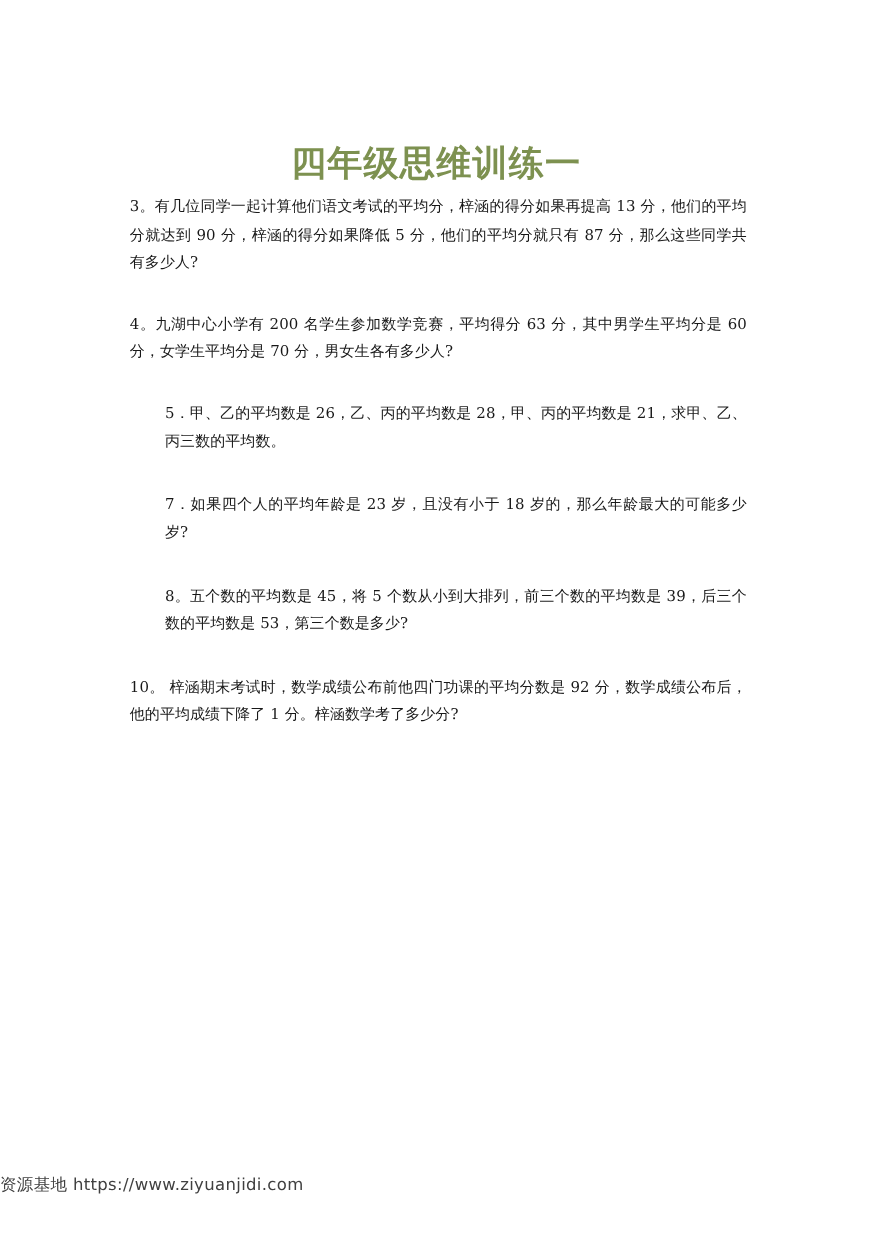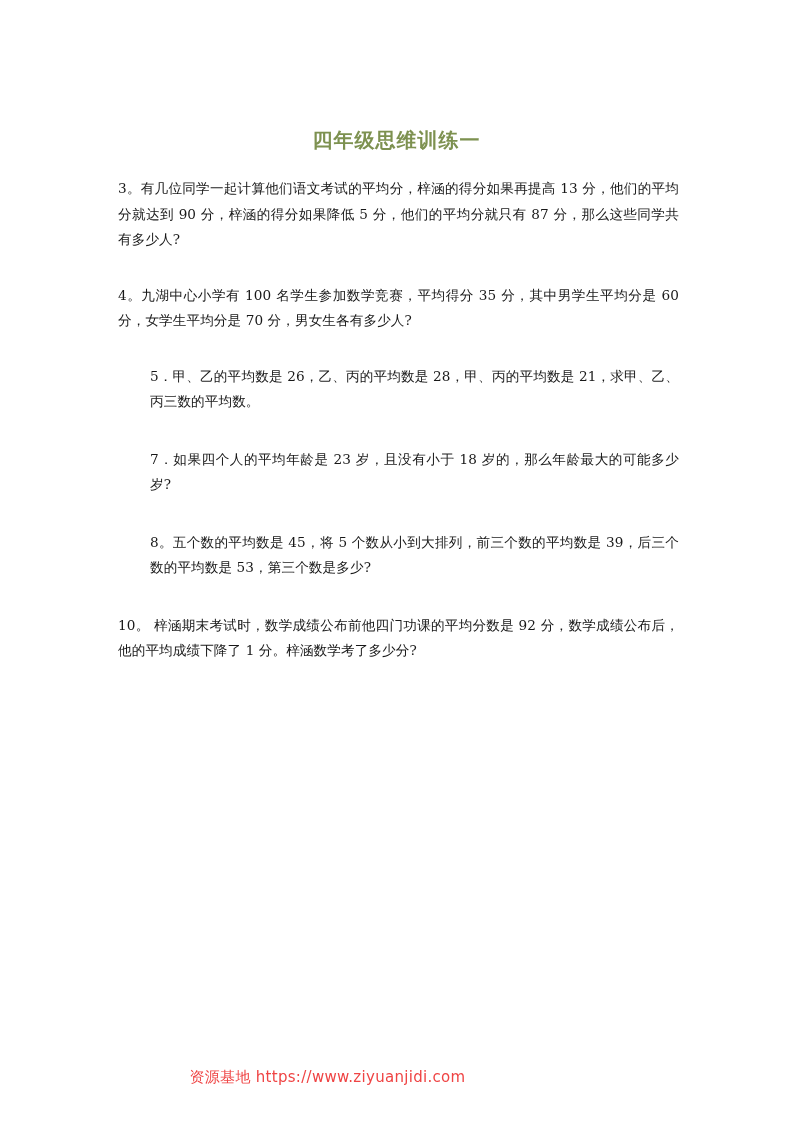--- a/index.html
+++ b/index.html
@@ -24,21 +24,21 @@
   }
 
   
   .doc-title {
     position: absolute;
     top: 108px;
     left: 0;
     width: 793px;
     text-align: center;
     font-family: "DejaVu Sans", "Liberation Sans", sans-serif;
-    font-size: 20px;
+    font-size: 32px;
     font-weight: 700;
     letter-spacing: 1px;
     color: #7d9150;
     line-height: 38px;
     white-space: nowrap;
   }
 
   
   .questions {
     position: absolute;
@@ -63,38 +63,38 @@
   }
   .question.gap-m  { margin-bottom: 30px; }
   .question.gap-l  { margin-bottom: 32px; margin-left: 32px; }
 
   
   .footer-watermark {
     position: absolute;
     top: 1068px;
     left: 0;
     width: 655px;
-    text-align: center;
+    text-align: left;
     font-family: "DejaVu Sans", "Liberation Sans", sans-serif;
     font-size: 15px;
-    color: #ef4444;
+    color: #404040;
     letter-spacing: 0.3px;
     white-space: nowrap;
   }
 </style>
 </head>
 <body>
 
 <div class="page">
 
   <h1 class="doc-title">四年级思维训练一</h1>
 
   <div class="questions">
     <p class="question gap-m">3。有几位同学一起计算他们语文考试的平均分，梓涵的得分如果再提高 13 分，他们的平均分就达到 90 分，梓涵的得分如果降低 5 分，他们的平均分就只有 87 分，那么这些同学共有多少人?</p>
-    <p class="question gap-m">4。九湖中心小学有 100 名学生参加数学竞赛，平均得分 35 分，其中男学生平均分是 60 分，女学生平均分是 70 分，男女生各有多少人?</p>
+    <p class="question gap-m">4。九湖中心小学有 200 名学生参加数学竞赛，平均得分 63 分，其中男学生平均分是 60 分，女学生平均分是 70 分，男女生各有多少人?</p>
     <p class="question gap-l">5．甲、乙的平均数是 26，乙、丙的平均数是 28，甲、丙的平均数是 21，求甲、乙、丙三数的平均数。</p>
     <p class="question gap-l">7．如果四个人的平均年龄是 23 岁，且没有小于 18 岁的，那么年龄最大的可能多少岁?</p>
     <p class="question gap-l">8。五个数的平均数是 45，将 5 个数从小到大排列，前三个数的平均数是 39，后三个数的平均数是 53，第三个数是多少?</p>
     <p class="question">10。 梓涵期末考试时，数学成绩公布前他四门功课的平均分数是 92 分，数学成绩公布后，他的平均成绩下降了 1 分。梓涵数学考了多少分?</p>
   </div>
 
   <div class="footer-watermark">资源基地 https://www.ziyuanjidi.com</div>
 
 </div>
 

